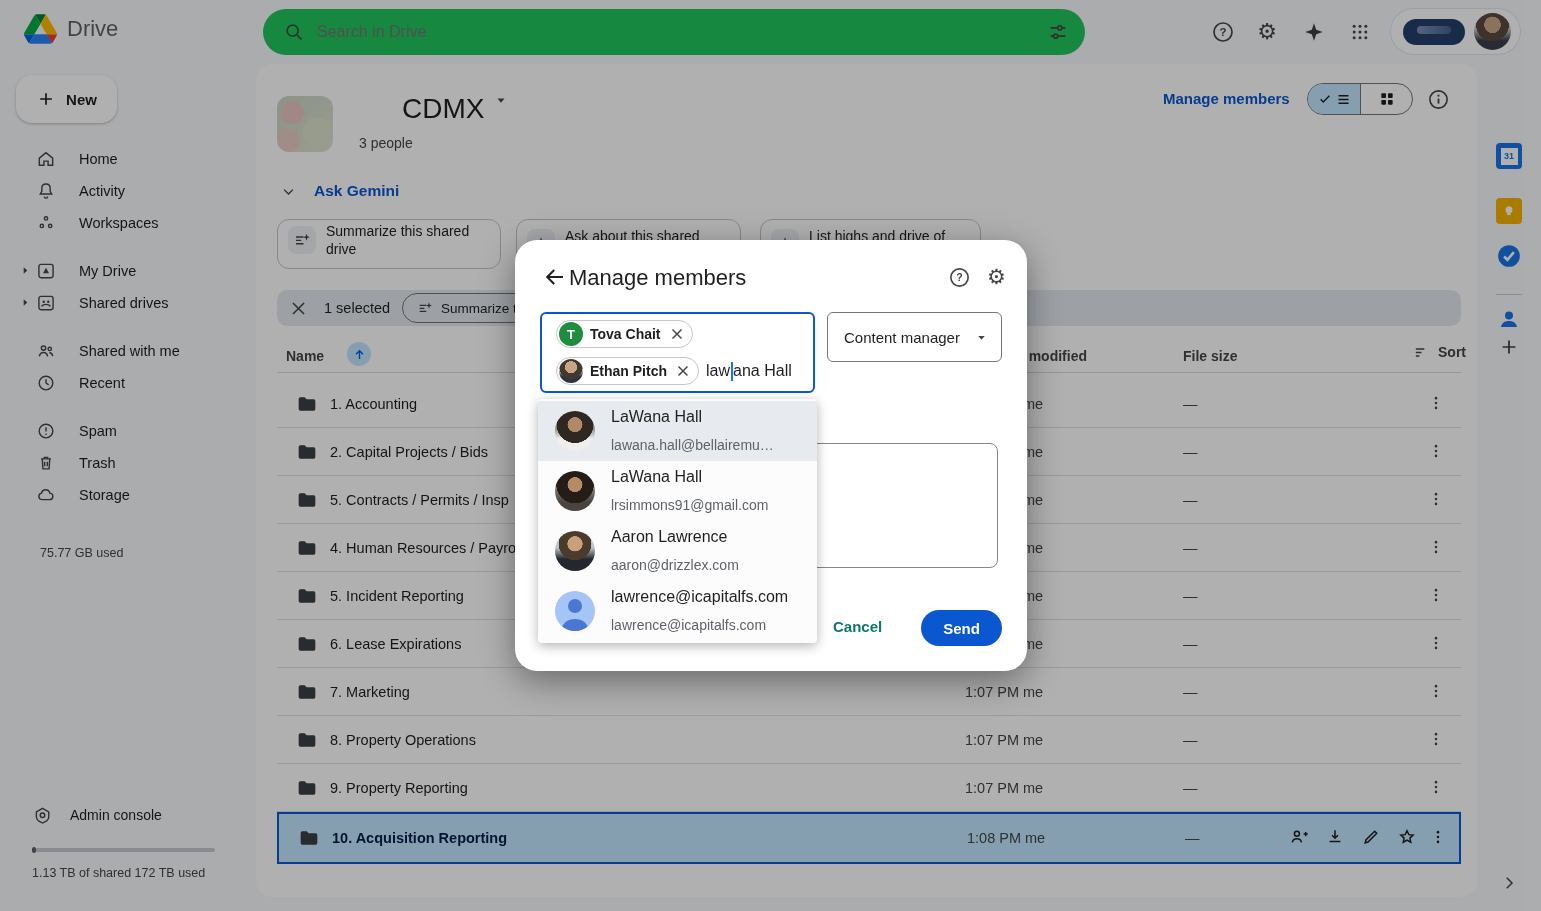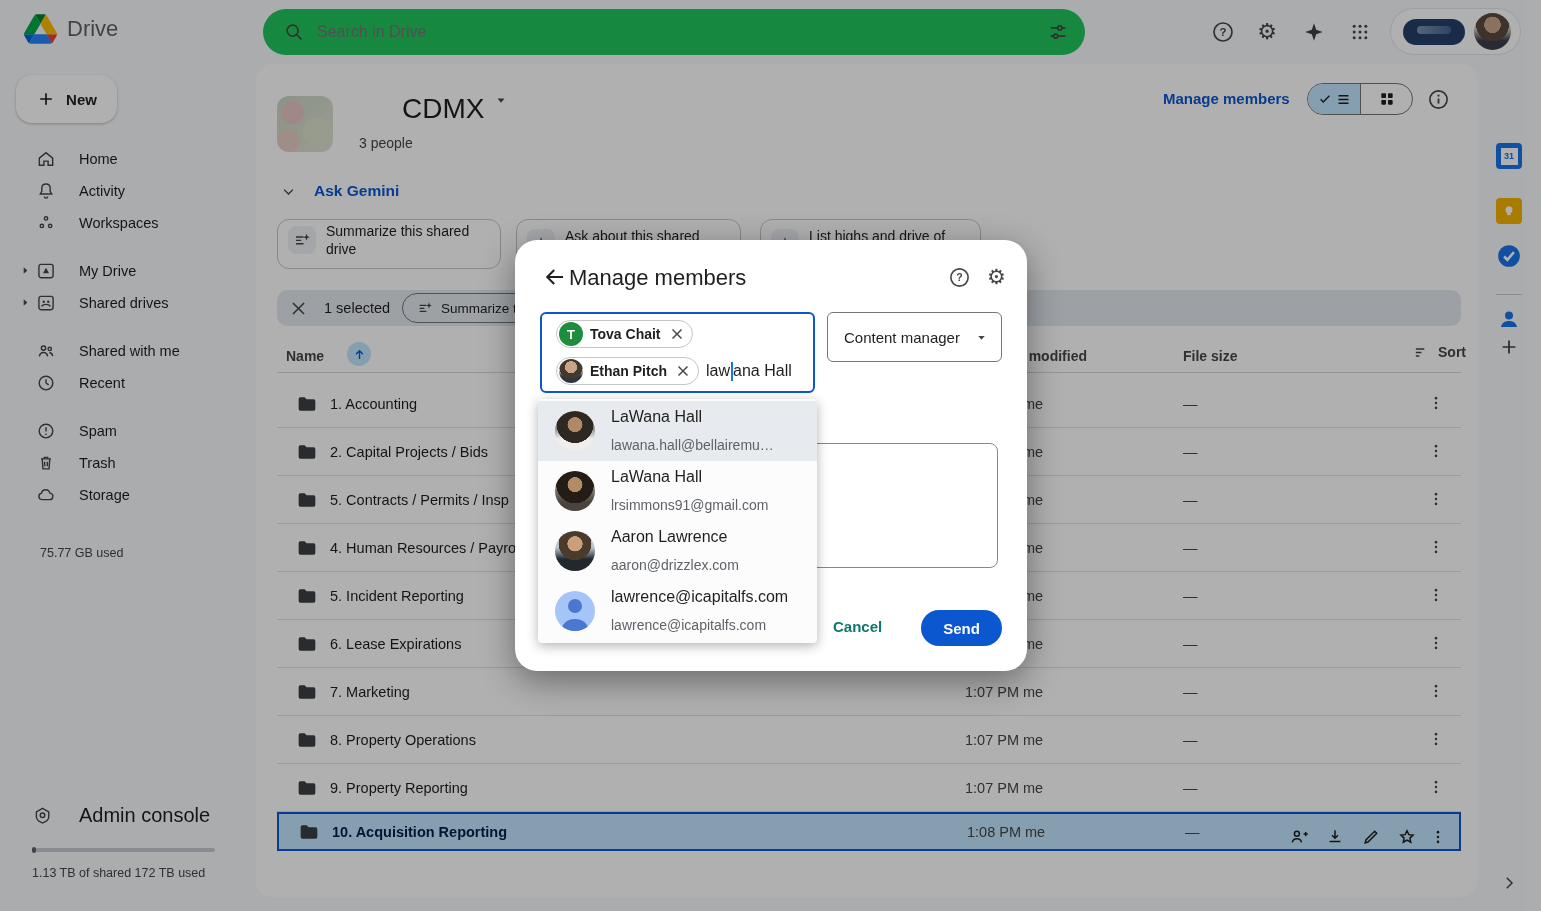--- a/index.html
+++ b/index.html
@@ -34,21 +34,21 @@
   .new-btn { position:absolute; left:16px; top:11px; width:101px; height:48px; background:#ffffff;
     border-radius:16px; display:flex; align-items:center; justify-content:center; gap:10px;
     box-shadow:0 1px 3px rgba(0,0,0,.25); font-size:15px; font-weight:bold; }
   .nav { position:absolute; left:0; top:79px; width:100%; }
   .nav-item { height:32px; display:flex; align-items:center; padding-left:36px; gap:23px;
     font-size:14.5px; color:#1f1f1f; position:relative; border-radius:0 16px 16px 0; }
   .nav-gap { height:16px; }
   .twisty { position:absolute; left:20px; top:10px; }
   .side-small { position:absolute; left:40px; font-size:12.5px; color:#444746; }
   .admin-row { position:absolute; left:0; top:735px; height:32px; width:100%;
-    display:flex; align-items:center; padding-left:32px; gap:26px; font-size:20px; }
+    display:flex; align-items:center; padding-left:32px; gap:17px; font-size:14px; }
   .quota-bar { position:absolute; left:32px; top:784px; width:183px; height:4px; border-radius:2px; background:#c7cad1; }
   .quota-bar::before { content:""; position:absolute; left:0; top:-1px; width:4px; height:6px; border-radius:2px; background:#5f6368; }
   .quota-text { position:absolute; left:32px; top:802px; font-size:12.5px; color:#444746; }
 
   
   .card { position:absolute; left:256px; top:64px; width:1221px; height:833px;
     background:#ffffff; border-radius:16px; }
   .drive-thumb { position:absolute; left:21px; top:32px; width:56px; height:56px; border-radius:12px;
     background: radial-gradient(circle at 28% 30%, #e6c6c2 0 20%, transparent 21%),
       radial-gradient(circle at 72% 64%, #dde3cb 0 26%, transparent 27%),
@@ -91,21 +91,21 @@
   .thead-line { position:absolute; left:21px; top:308px; width:1184px; height:1px; background:#d7dade; }
 
   .frow { position:absolute; left:21px; width:1184px; height:48px; border-bottom:1px solid #dde1e6;
     display:flex; align-items:center; font-size:14.5px; }
   .frow .fic { margin-left:20px; flex:0 0 auto; }
   .frow .fname { margin-left:13px; }
   .frow .fmod { position:absolute; left:688px; color:#444746; }
   .frow .fsize { position:absolute; left:906px; color:#444746; }
   .frow .fdots { position:absolute; left:1150px; top:14px; }
   .frow .ract { position:absolute; top:13px; }
-  .frow.selected { background:#c2e7ff; border:2px solid #0b57d0; height:39px; }
+  .frow.selected { background:#c2e7ff; border:2px solid #0b57d0; height:52px; }
   .frow.selected .fname { color:#041e49; font-weight:bold; }
 
   .rail { position:absolute; right:0; top:64px; width:64px; bottom:0; }
   .rail-ic { position:absolute; left:50%; transform:translateX(-50%); }
   .rail-div { position:absolute; left:50%; transform:translateX(-50%); top:230px; width:26px; height:1px; background:#c7cad1; }
 
   
   .scrim { position:absolute; inset:0; background:rgba(0,0,0,0.31); z-index:40; }
   .modal { position:absolute; left:515px; top:240px; width:512px; height:431px; background:#ffffff;
     border-radius:22px; box-shadow:0 10px 34px rgba(0,0,0,.4); z-index:50; }

